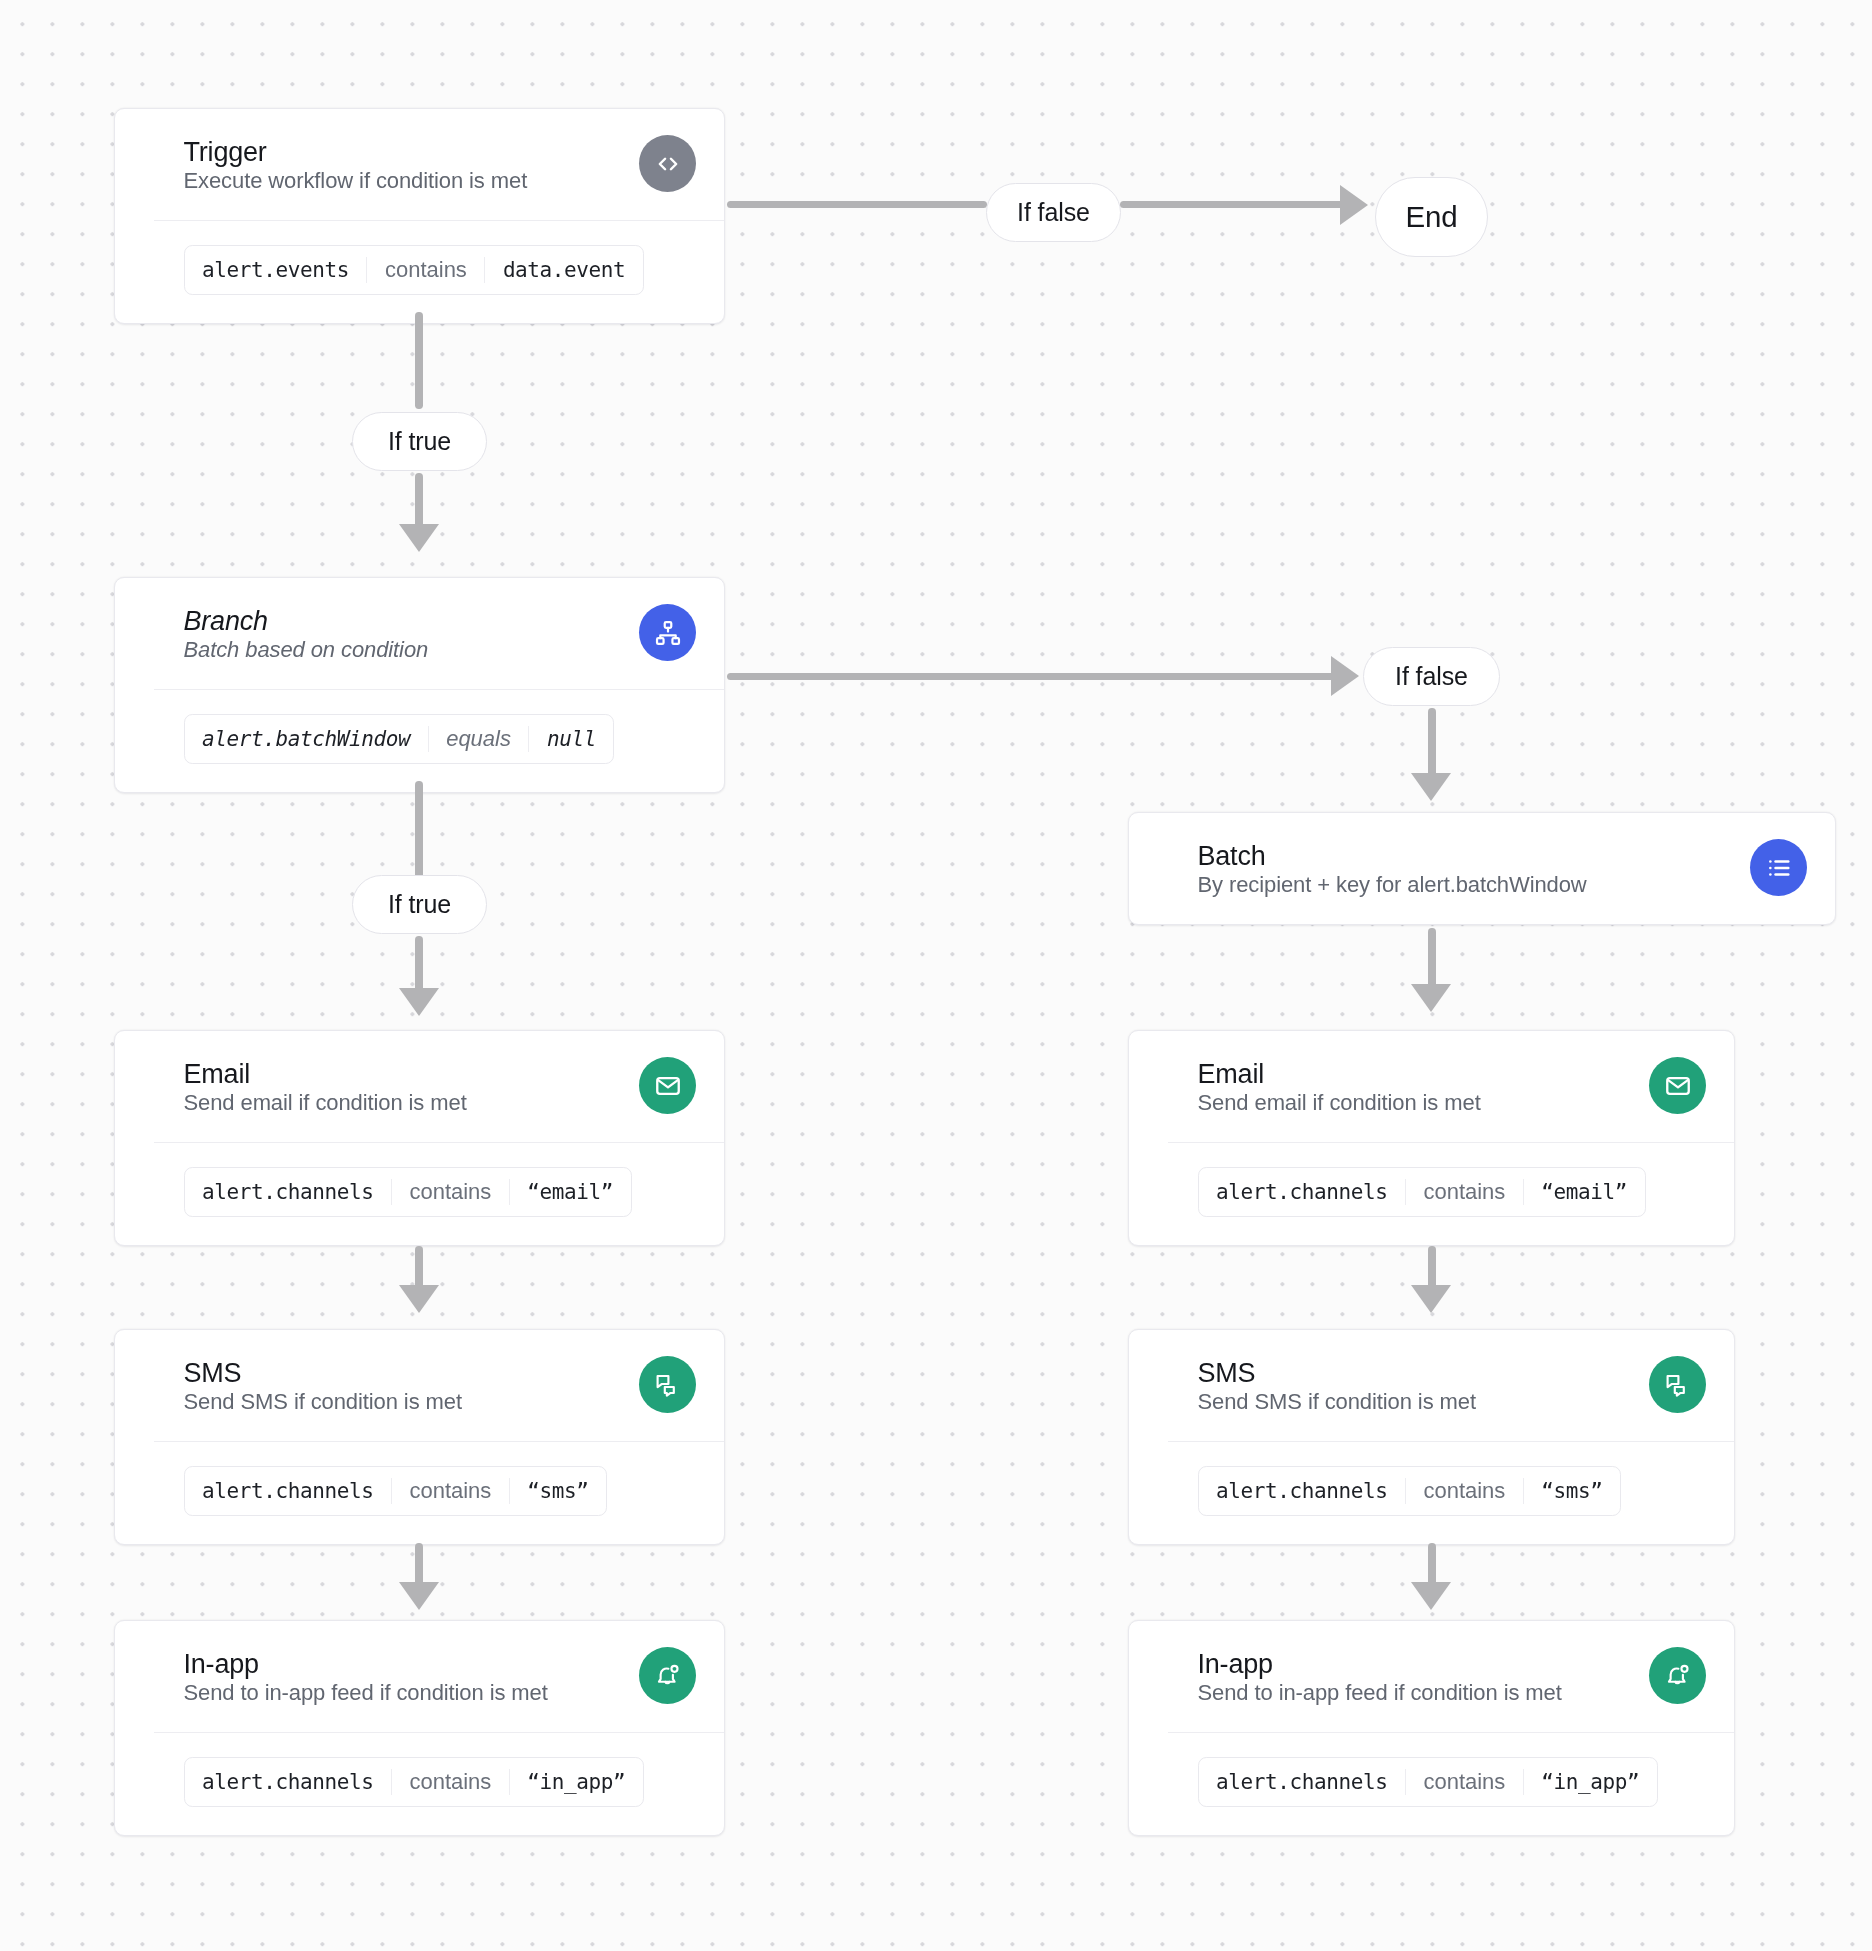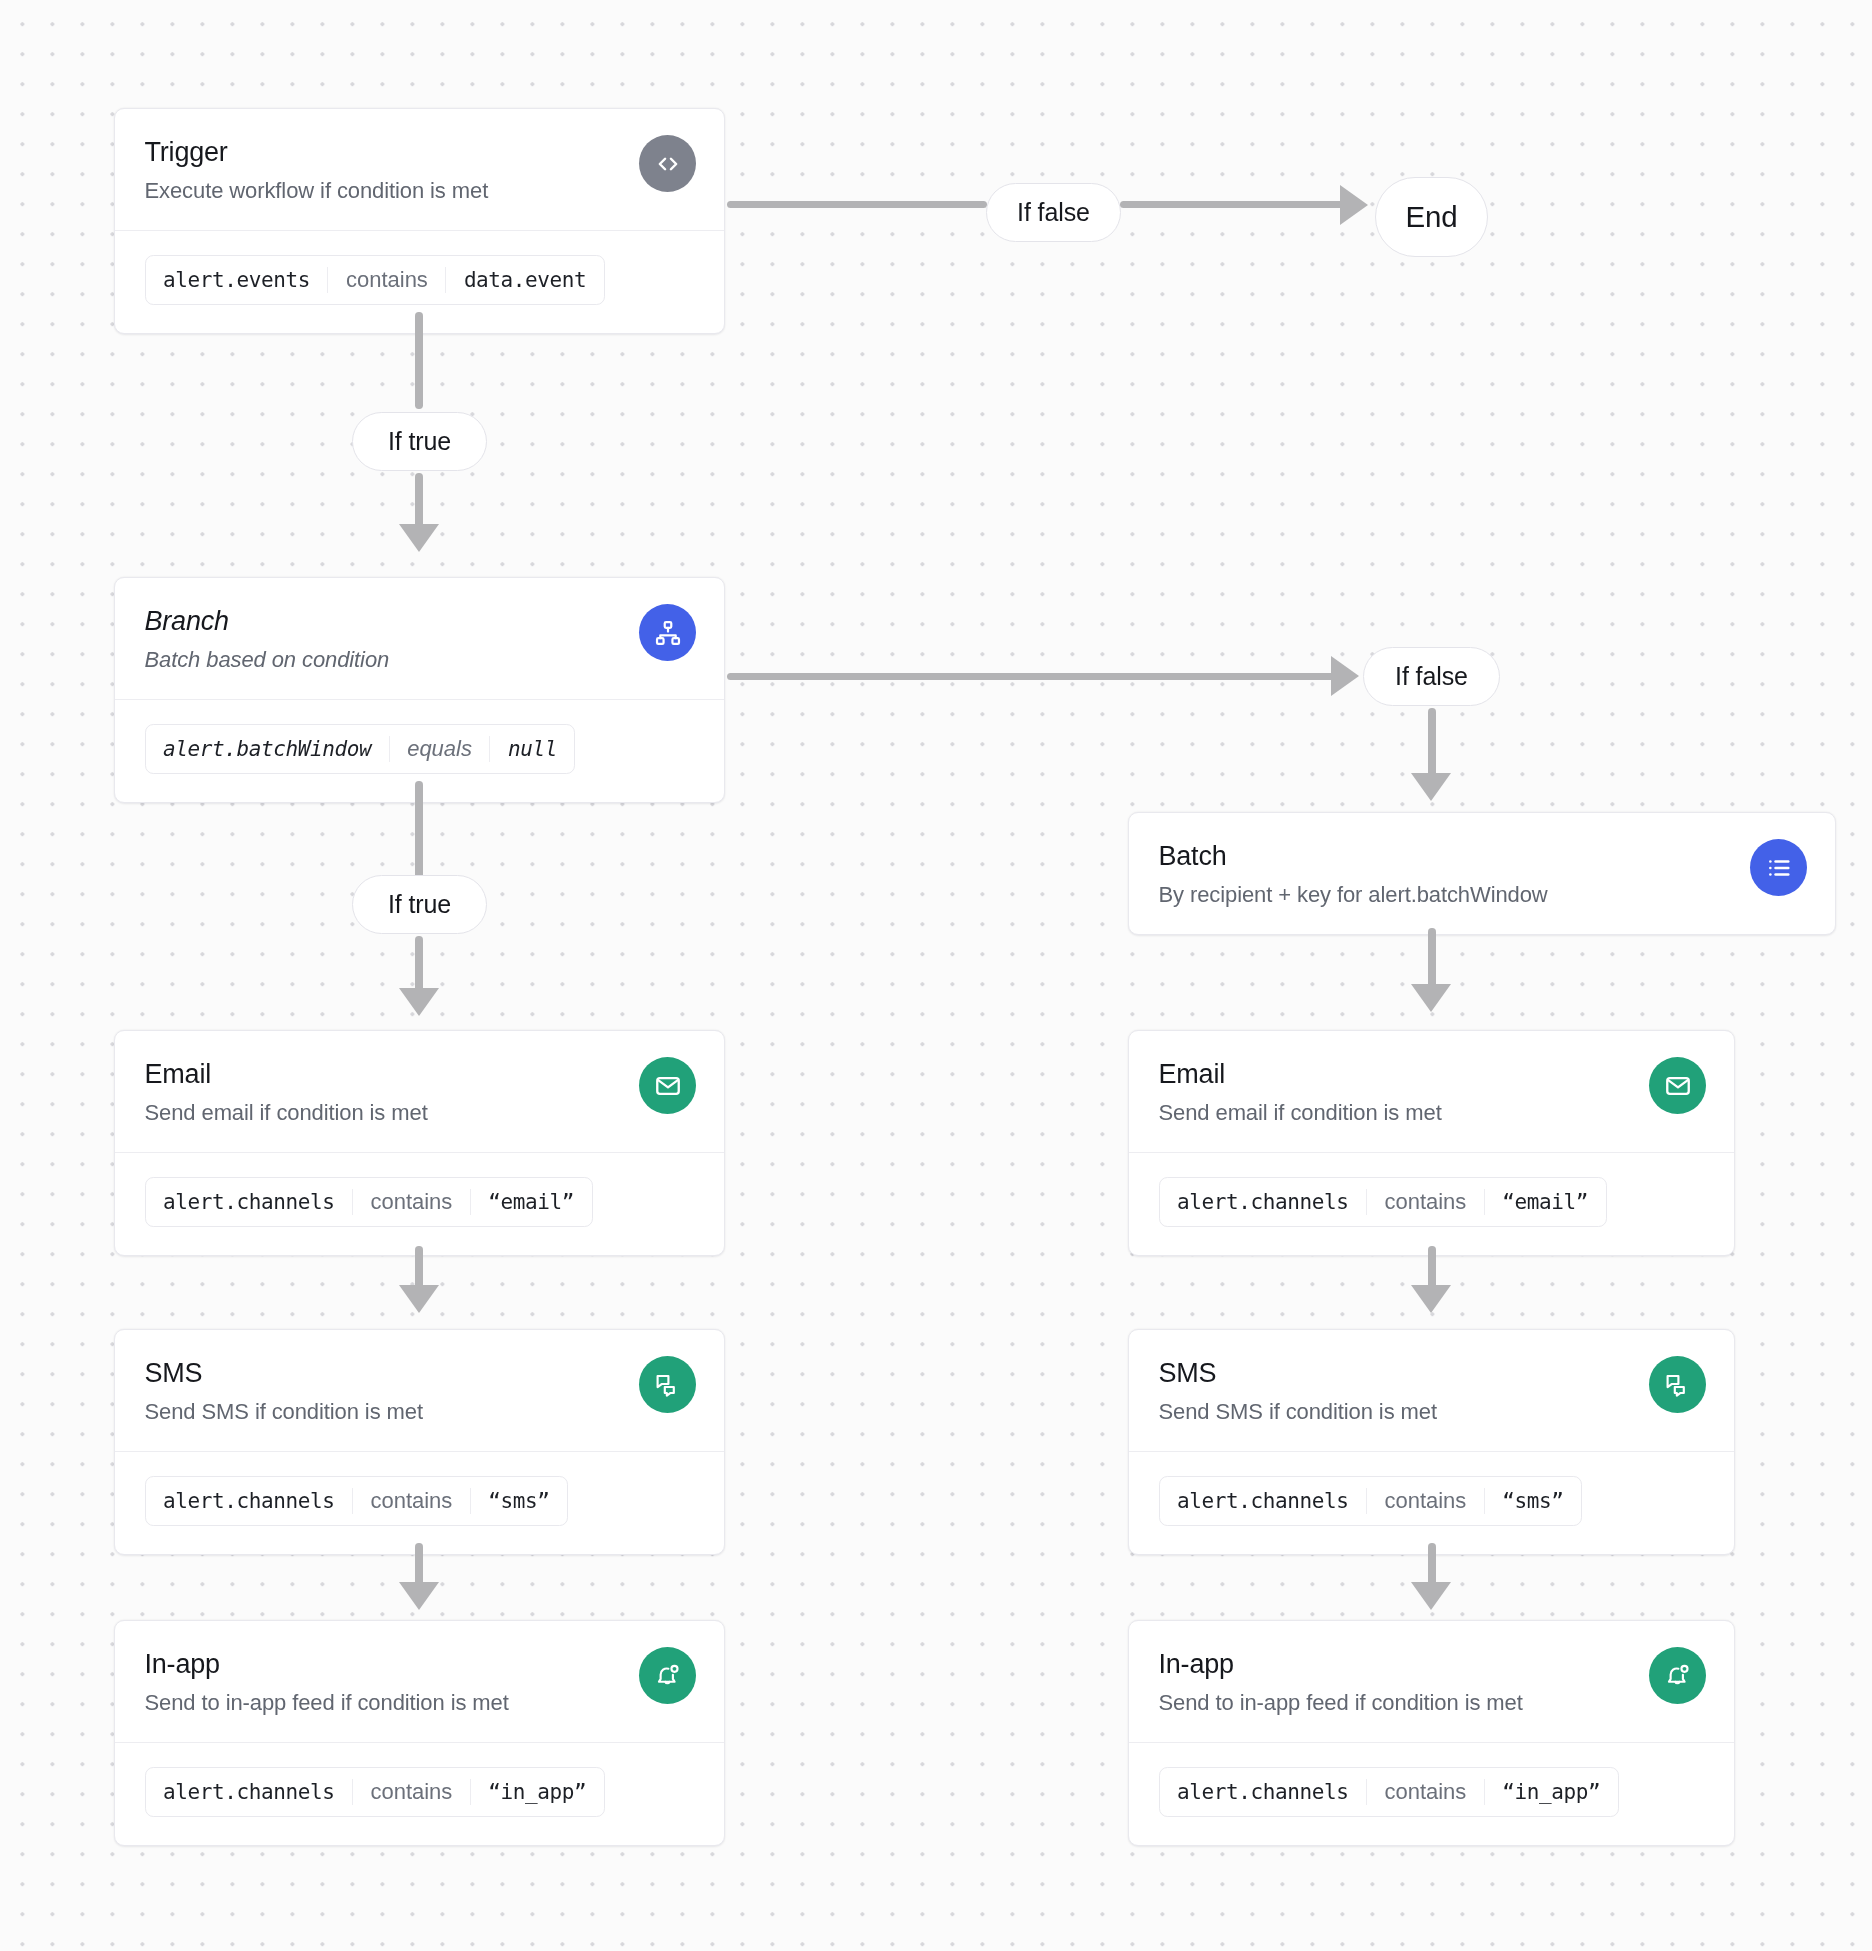--- a/index.html
+++ b/index.html
@@ -20,36 +20,36 @@
   }
 
   
   .card{
     position:absolute;
     background:#ffffff;
     border:0.9px solid #e9e9ee;
     border-radius:10px;
     box-shadow:0 0.9px 1.8px rgba(16,24,40,.05), 0 0.9px 2.8px rgba(16,24,40,.04);
     box-sizing:border-box;
+    padding-left:39px;
   }
   .card-head{
     position:relative;
     padding:28px 29.5px 26px 29.5px;
     min-height:89px;
     box-sizing:border-box;
   }
   .card-title{
     font-size:27px;
     line-height:1.15;
     color:#16181d;
     font-weight:400;
     letter-spacing:-0.2px;
   }
   .card-sub{
-    margin-top:10px;
     font-size:22px;
     line-height:1.2;
     color:#616670;
     font-weight:400;
     letter-spacing:-0.1px;
   }
   .card-divider{
     height:0.9px;background:#ededf1;width:100%;
   }
   .card-foot{

